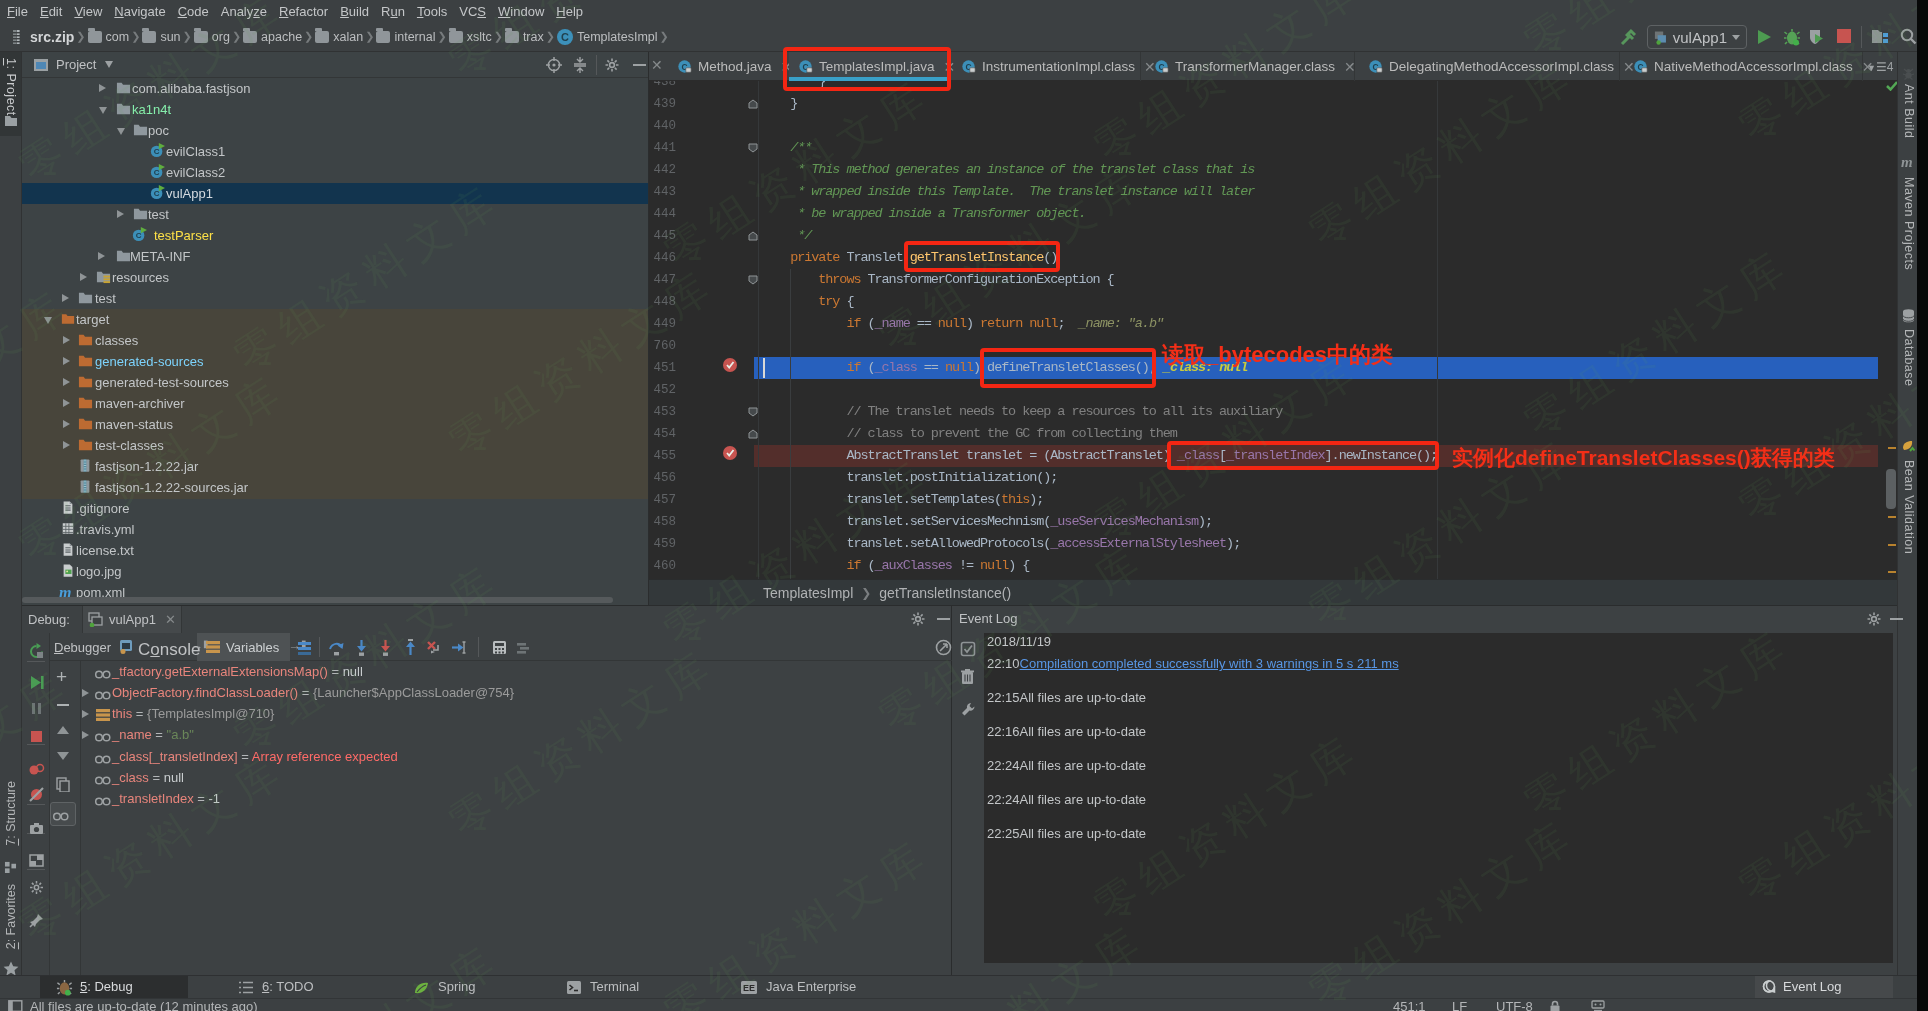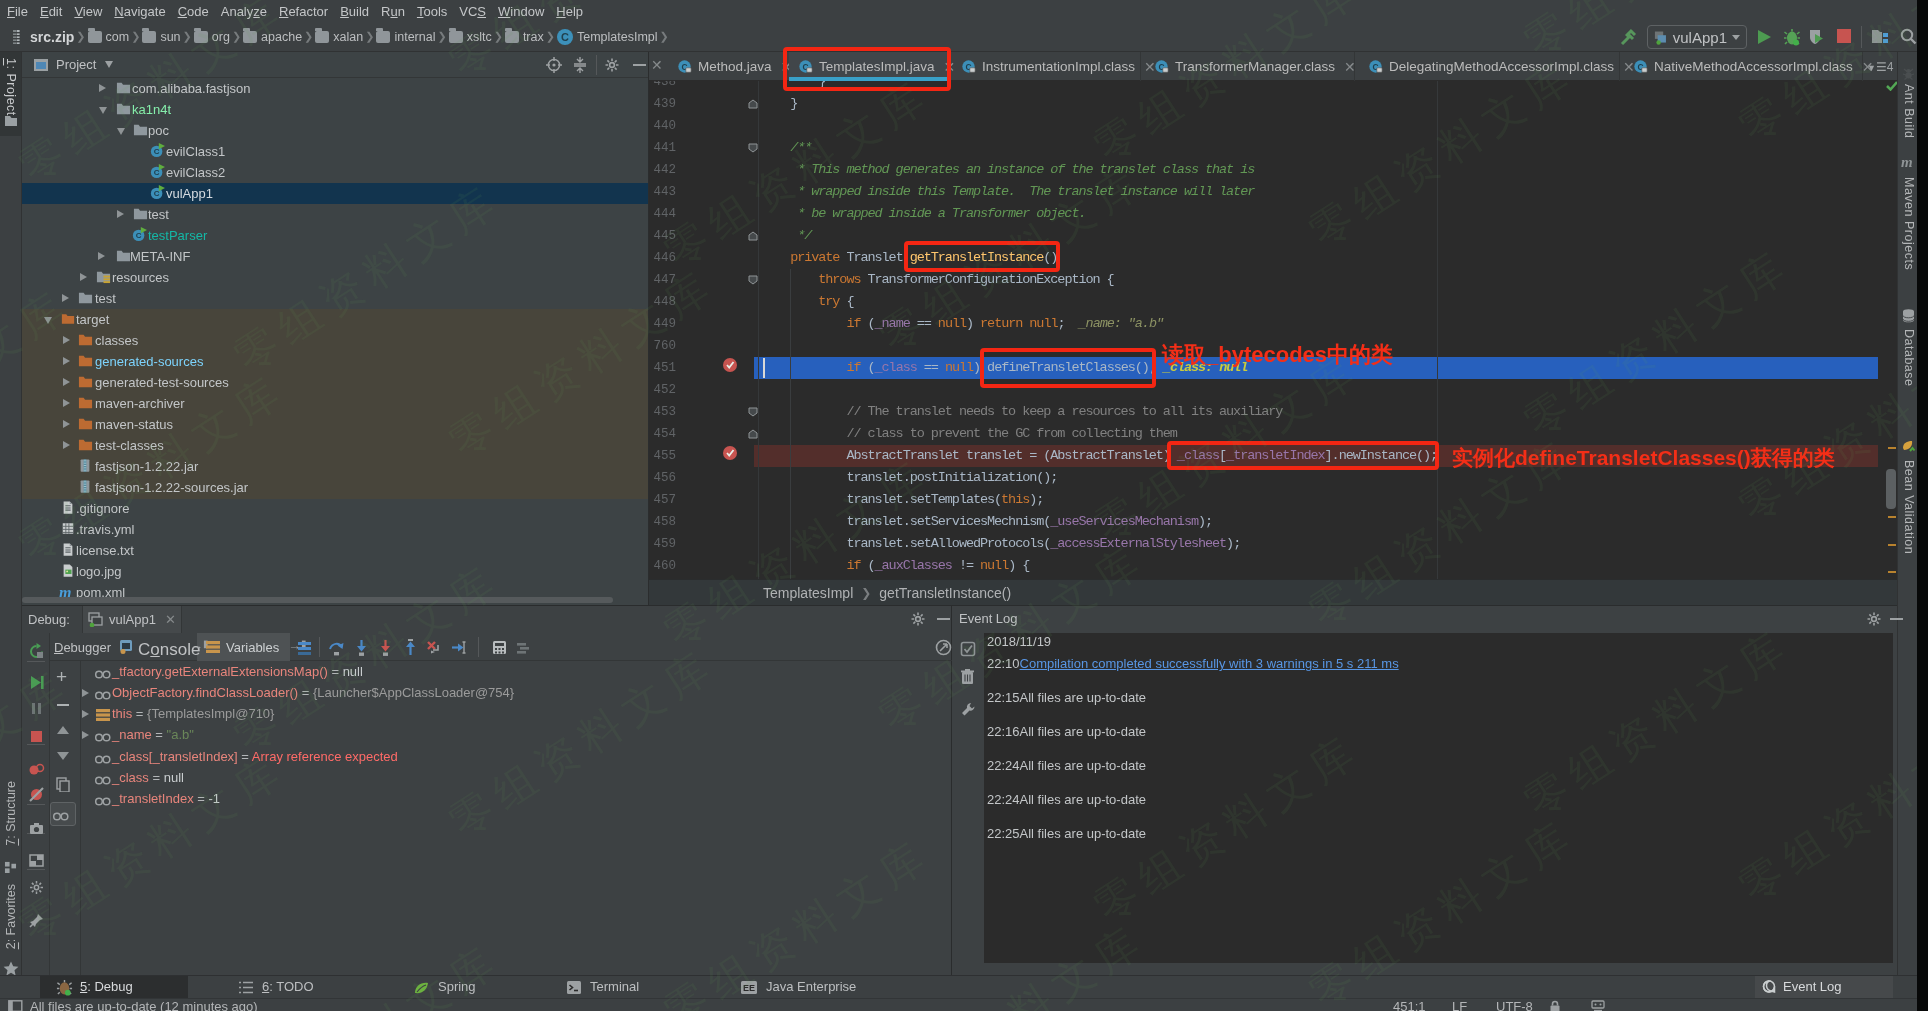--- a/index.html
+++ b/index.html
@@ -255,21 +255,21 @@
           <path d="M1 3 h5 l1.5 2 H15 v9 H1 z" fill="#8f989e"></path>
         </svg>
         <s style="left:126px;color:#c3c6c8">test</s>
       </div>
 <div class="tr" style="top:147px">
         <svg class="ti" style="left:110px" width="15" height="15" viewBox="0 0 17 17">
           <circle cx="7.5" cy="9.5" r="6.5" fill="#3c8fb8"></circle>
           <text x="7.5" y="13" font-size="9" font-weight="bold" fill="#1e3d4c" text-anchor="middle" font-family="Liberation Sans">C</text>
           <path d="M10 0 L17 3.5 L10 7 Z" fill="#5fad3f"></path>
         </svg>
-        <s style="left:126px;color:#14b8a6">testParser</s>
+        <s style="left:132px;color:#fde047">testParser</s>
       </div>
 <div class="tr" style="top:168px">
         <i class="ar" style="left:76px"></i>
         <svg class="ti" style="left:94px" width="15" height="15" viewBox="0 0 16 16">
           <path d="M1 3 h5 l1.5 2 H15 v9 H1 z" fill="#8f989e"></path>
         </svg>
         <s style="left:108px;color:#c3c6c8">META-INF</s>
       </div>
 <div class="tr" style="top:189px">
         <i class="ar" style="left:58px"></i>

